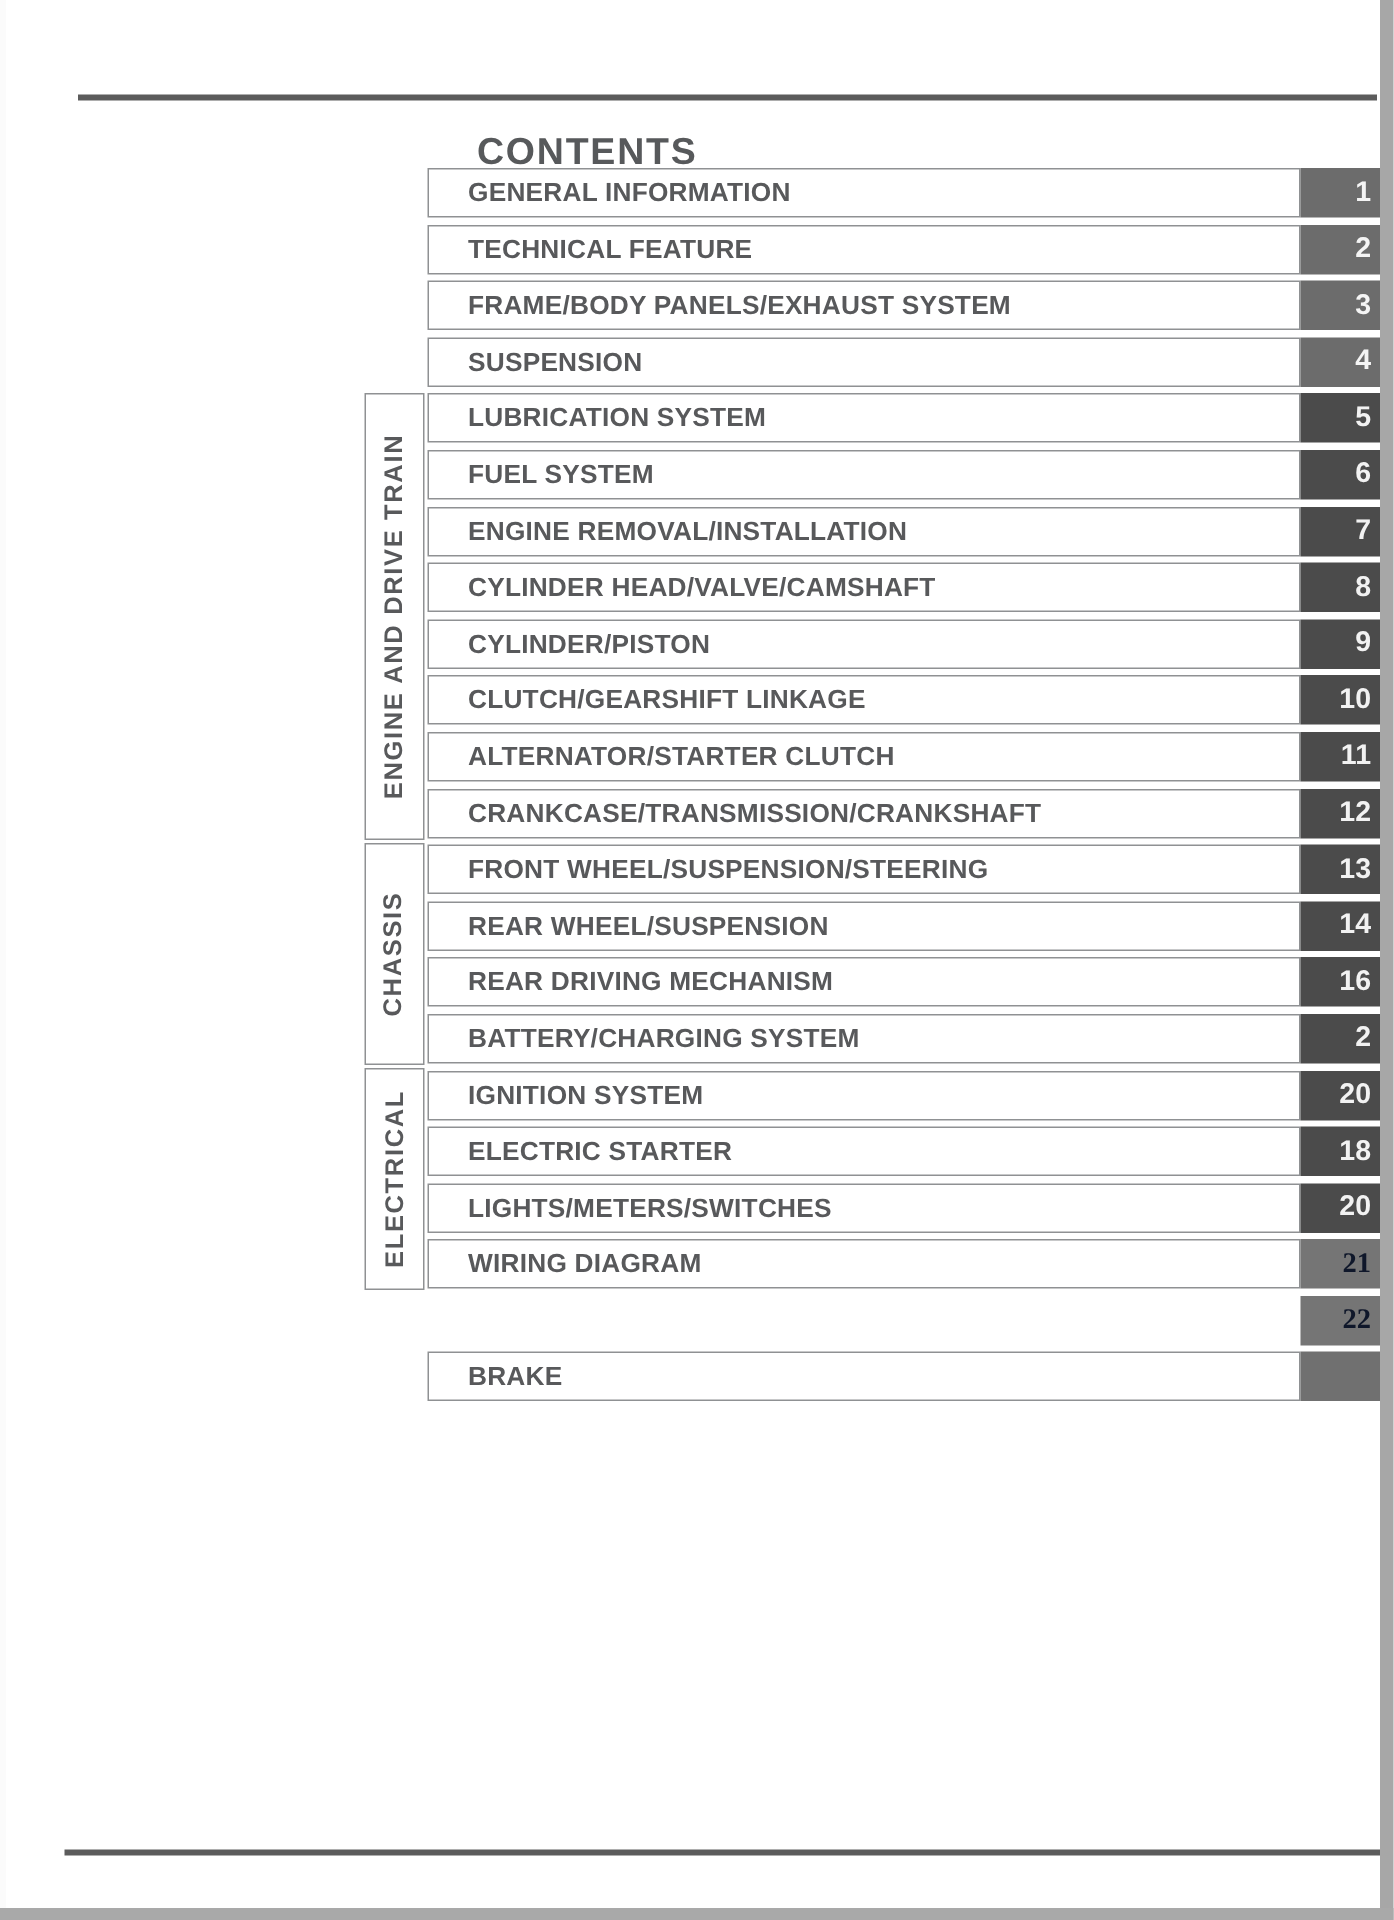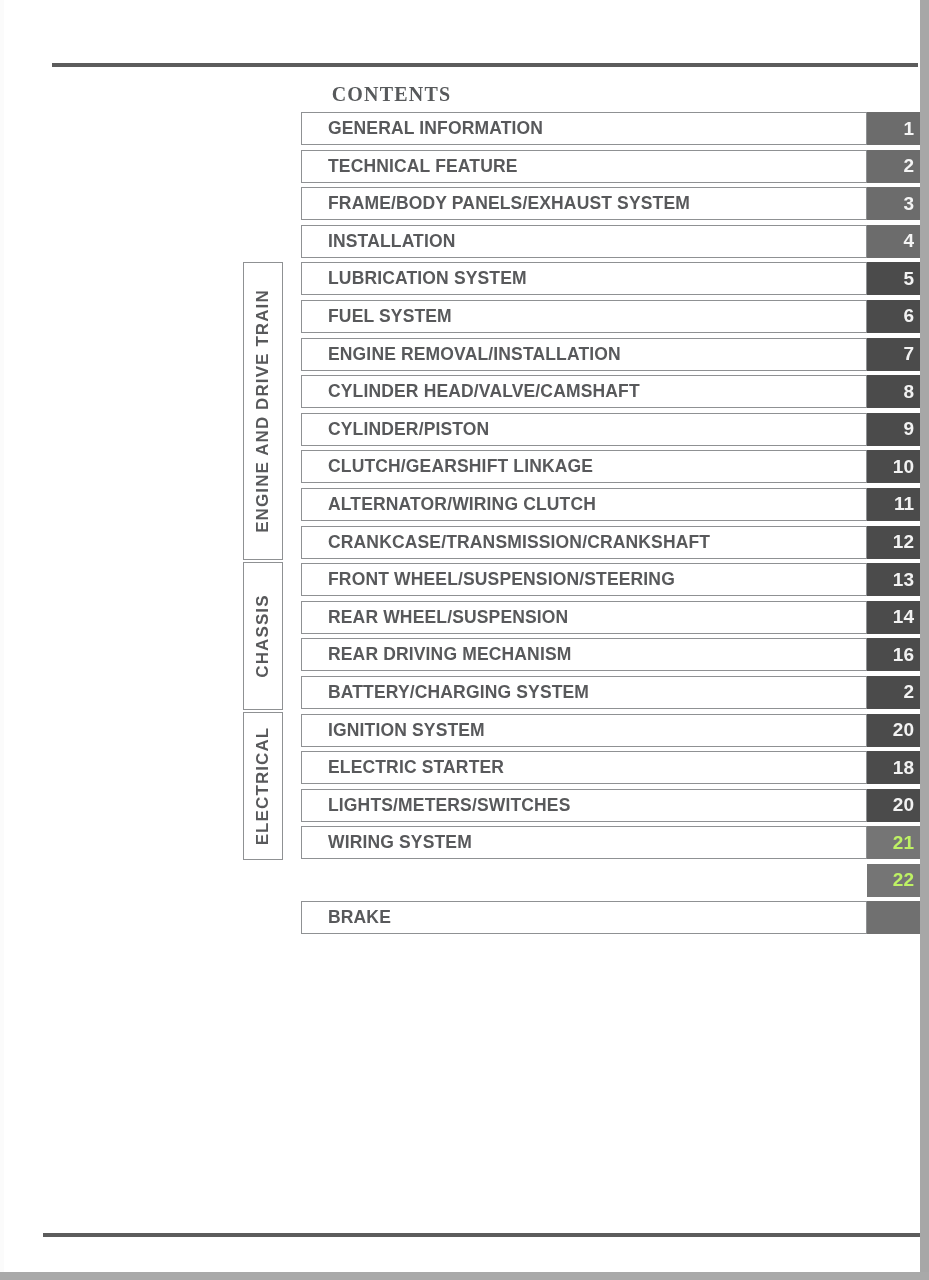--- a/index.html
+++ b/index.html
@@ -60,25 +60,24 @@
     height: 4px;
   }
 
   
   .page-title {
     position: absolute;
     left: 0;
     top: 70px;
     width: 783px;
     text-align: center;
-    font-size: 20px;
+    font-size: 25px;
     font-weight: bold;
     letter-spacing: 1.2px;
     color: #57595b;
-    font-family: Liberation Serif, serif;
   }
 
   
   .toc {
     position: absolute;
     left: 0;
     top: 110px;
     width: 929px;
   }
   .toc-row {
@@ -90,21 +89,20 @@
     position: absolute;
     left: 285px;
     top: 2px;
     right: 62px;
     height: 33px;
     border: 1.6px solid #8f9193;
     box-sizing: border-box;
     background: #ffffff;
     display: flex;
     align-items: center;
-    margin-left: 16px;
   }
   .row-label {
     padding-left: 26px;
     font-size: 17.5px;
     font-weight: bold;
     letter-spacing: 0.15px;
     color: #58595b;
     white-space: nowrap;
   }
   .tab-number {
@@ -122,21 +120,22 @@
     justify-content: flex-end;
     padding-right: 6px;
     box-sizing: border-box;
   }
   .tab-number.tone-mid {
     background: #6c6c6c;
     color: #f4f4f4;
   }
   .tab-number.tone-faint {
     background: #757575;
-    color: #bef264;
+    color: #0f172a;
+    font-family: Liberation Serif, serif;
   }
   .tab-number.tone-blank {
     background: #707070;
     color: transparent;
   }
 
   
   .group-box {
     position: absolute;
     left: 243px;
@@ -194,21 +193,21 @@
       <div class="tab-number tone-mid">2</div>
     </div>
     <div class="toc-row">
       <div class="row-box">
         <span class="row-label">FRAME/BODY PANELS/EXHAUST SYSTEM</span>
       </div>
       <div class="tab-number tone-mid">3</div>
     </div>
     <div class="toc-row">
       <div class="row-box">
-        <span class="row-label">INSTALLATION</span>
+        <span class="row-label">SUSPENSION</span>
       </div>
       <div class="tab-number tone-mid">4</div>
     </div>
     <div class="toc-row">
       <div class="row-box">
         <span class="row-label">LUBRICATION SYSTEM</span>
       </div>
       <div class="tab-number">5</div>
     </div>
     <div class="toc-row">
@@ -236,21 +235,21 @@
       <div class="tab-number">9</div>
     </div>
     <div class="toc-row">
       <div class="row-box">
         <span class="row-label">CLUTCH/GEARSHIFT LINKAGE</span>
       </div>
       <div class="tab-number">10</div>
     </div>
     <div class="toc-row">
       <div class="row-box">
-        <span class="row-label">ALTERNATOR/WIRING CLUTCH</span>
+        <span class="row-label">ALTERNATOR/STARTER CLUTCH</span>
       </div>
       <div class="tab-number">11</div>
     </div>
     <div class="toc-row">
       <div class="row-box">
         <span class="row-label">CRANKCASE/TRANSMISSION/CRANKSHAFT</span>
       </div>
       <div class="tab-number">12</div>
     </div>
     <div class="toc-row">
@@ -290,21 +289,21 @@
       <div class="tab-number">18</div>
     </div>
     <div class="toc-row">
       <div class="row-box">
         <span class="row-label">LIGHTS/METERS/SWITCHES</span>
       </div>
       <div class="tab-number">20</div>
     </div>
     <div class="toc-row">
       <div class="row-box">
-        <span class="row-label">WIRING SYSTEM</span>
+        <span class="row-label">WIRING DIAGRAM</span>
       </div>
       <div class="tab-number tone-faint">21</div>
     </div>
     <div class="toc-row">
       <div class="tab-number tone-faint">22</div>
     </div>
     <div class="toc-row">
       <div class="row-box">
         <span class="row-label">BRAKE</span>
       </div>

